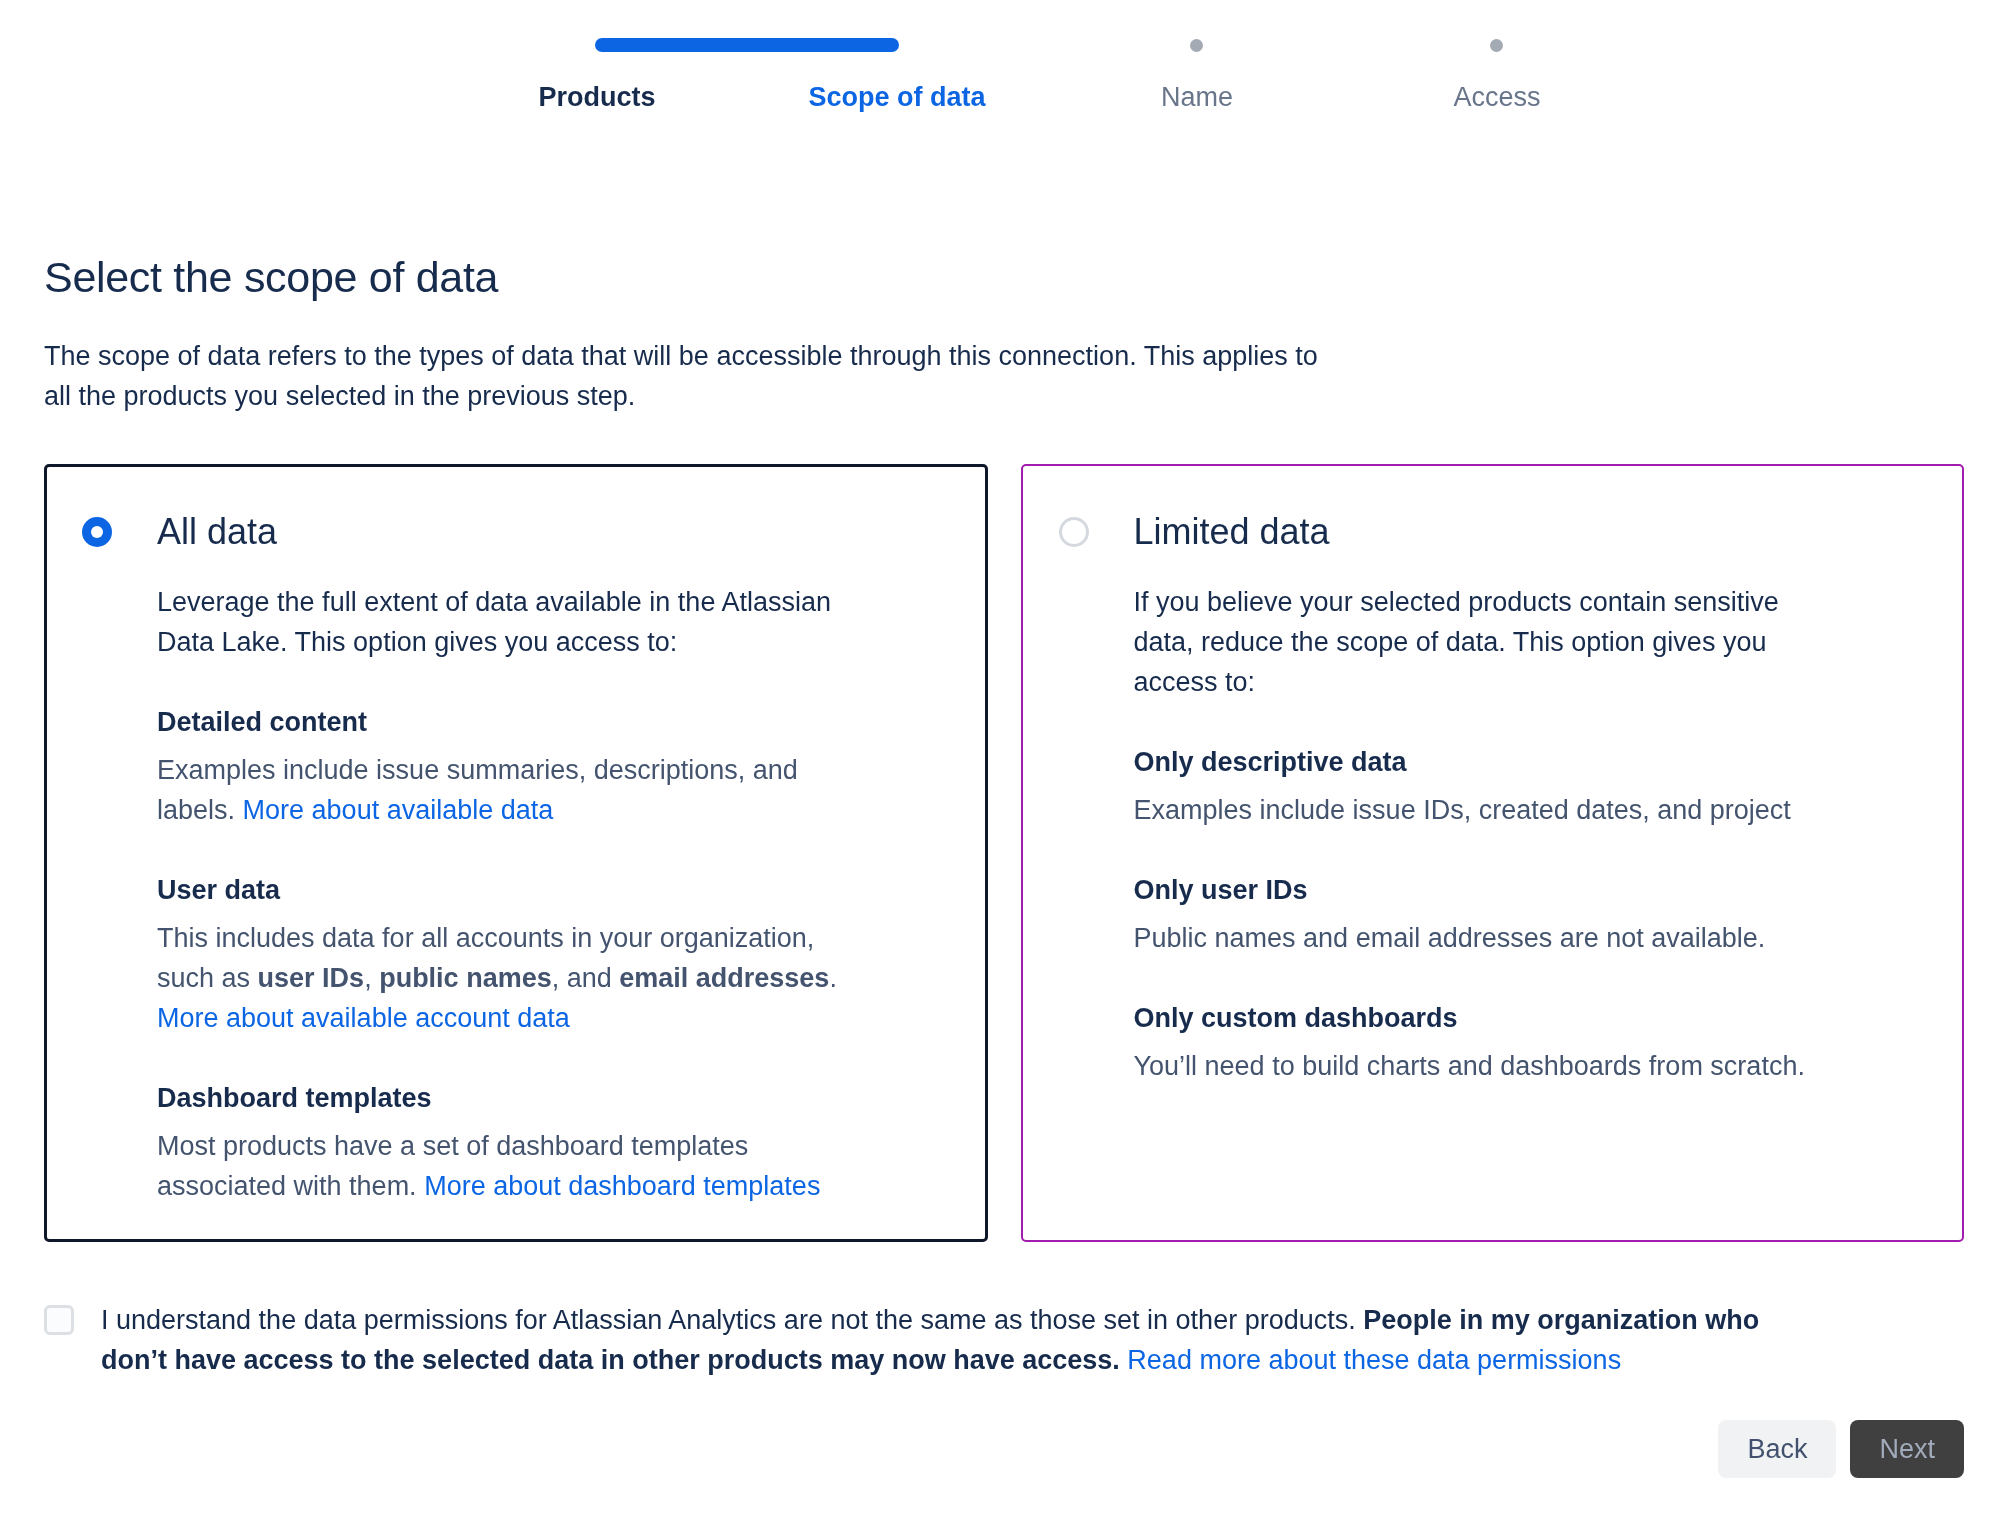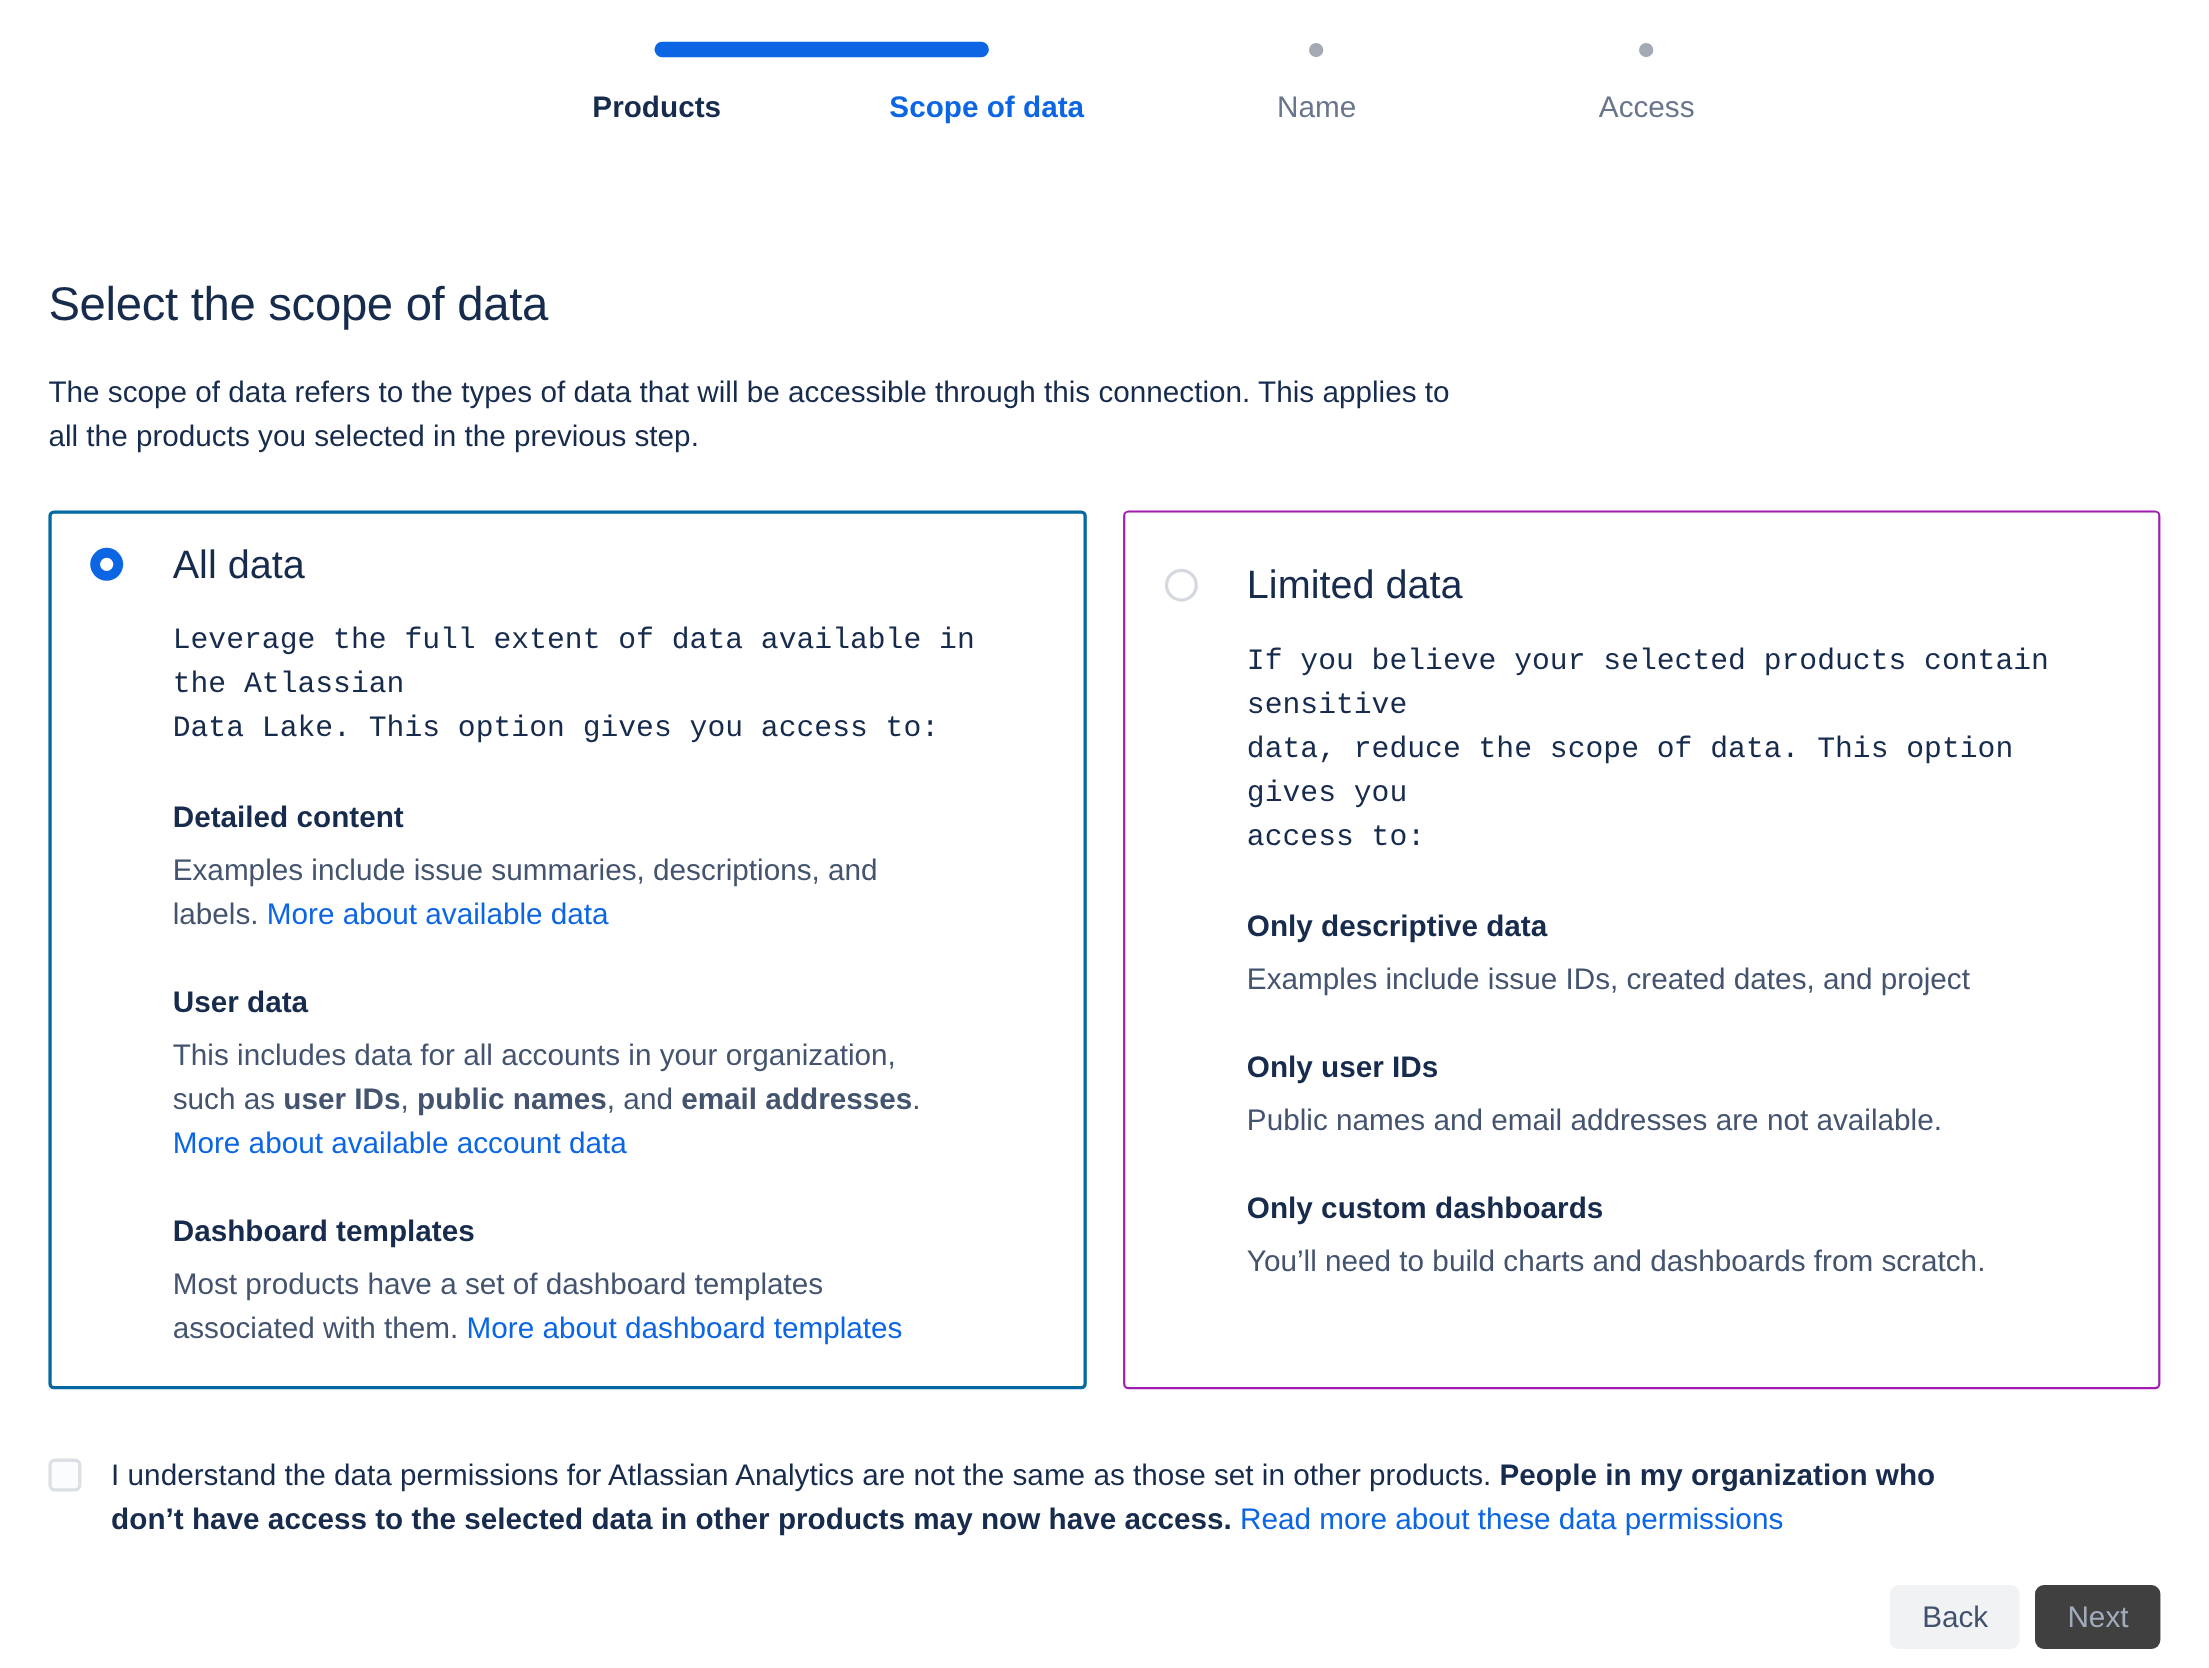--- a/index.html
+++ b/index.html
@@ -47,40 +47,40 @@
   .cards { display: flex; gap: 33px; margin-top: 48px; align-items: stretch; }
   .card {
     flex: 1 1 0;
     background: #ffffff;
     border: 2px solid #a21caf;
     border-radius: 5px;
     padding: 44px 40px 34px 36px;
     min-height: 775px;
     cursor: pointer;
   }
-  .card.selected { border: 3px solid #0369a1; padding: 24px 39px 33px 35px; }
+  .card.selected { border: 3px solid #0f172a; padding: 43px 39px 33px 35px; }
 
   .option-head { display: flex; align-items: center; }
   .radio {
     width: 30px; height: 30px; border-radius: 50%;
     flex: 0 0 30px; position: relative;
   }
   .radio-on { background: #0C66E4; }
   .radio-on::after {
     content: ""; position: absolute;
     left: 9px; top: 9px; width: 12px; height: 12px;
     border-radius: 50%; background: #ffffff;
   }
   .radio-off { background: #ffffff; border: 3px solid #D5D9DF; }
   .option-title {
     margin-left: 45px;
     font-size: 36px; line-height: 44px; font-weight: 500; color: #172B4D;
   }
   .option-body { margin-left: 75px; }
-  .lead { margin: 28px 0 0 0; font-size: 27px; line-height: 40px; color: #172B4D; font-family: Liberation Mono, monospace; }
+  .lead { margin: 28px 0 0 0; font-size: 27px; line-height: 40px; color: #172B4D; }
 
   .section { margin-top: 40px; }
   .sec-h { font-size: 27px; line-height: 40px; font-weight: 600; color: #172B4D; }
   .sec-b { margin-top: 8px; font-size: 27px; line-height: 40px; color: #44546F; }
   .sec-b b, .sec-b strong { color: #44546F; font-weight: 700; }
   a.link { color: #0C66E4; text-decoration: none; cursor: pointer; }
 
   
   .ack { display: flex; align-items: flex-start; margin-top: 58px; }
   .checkbox {

